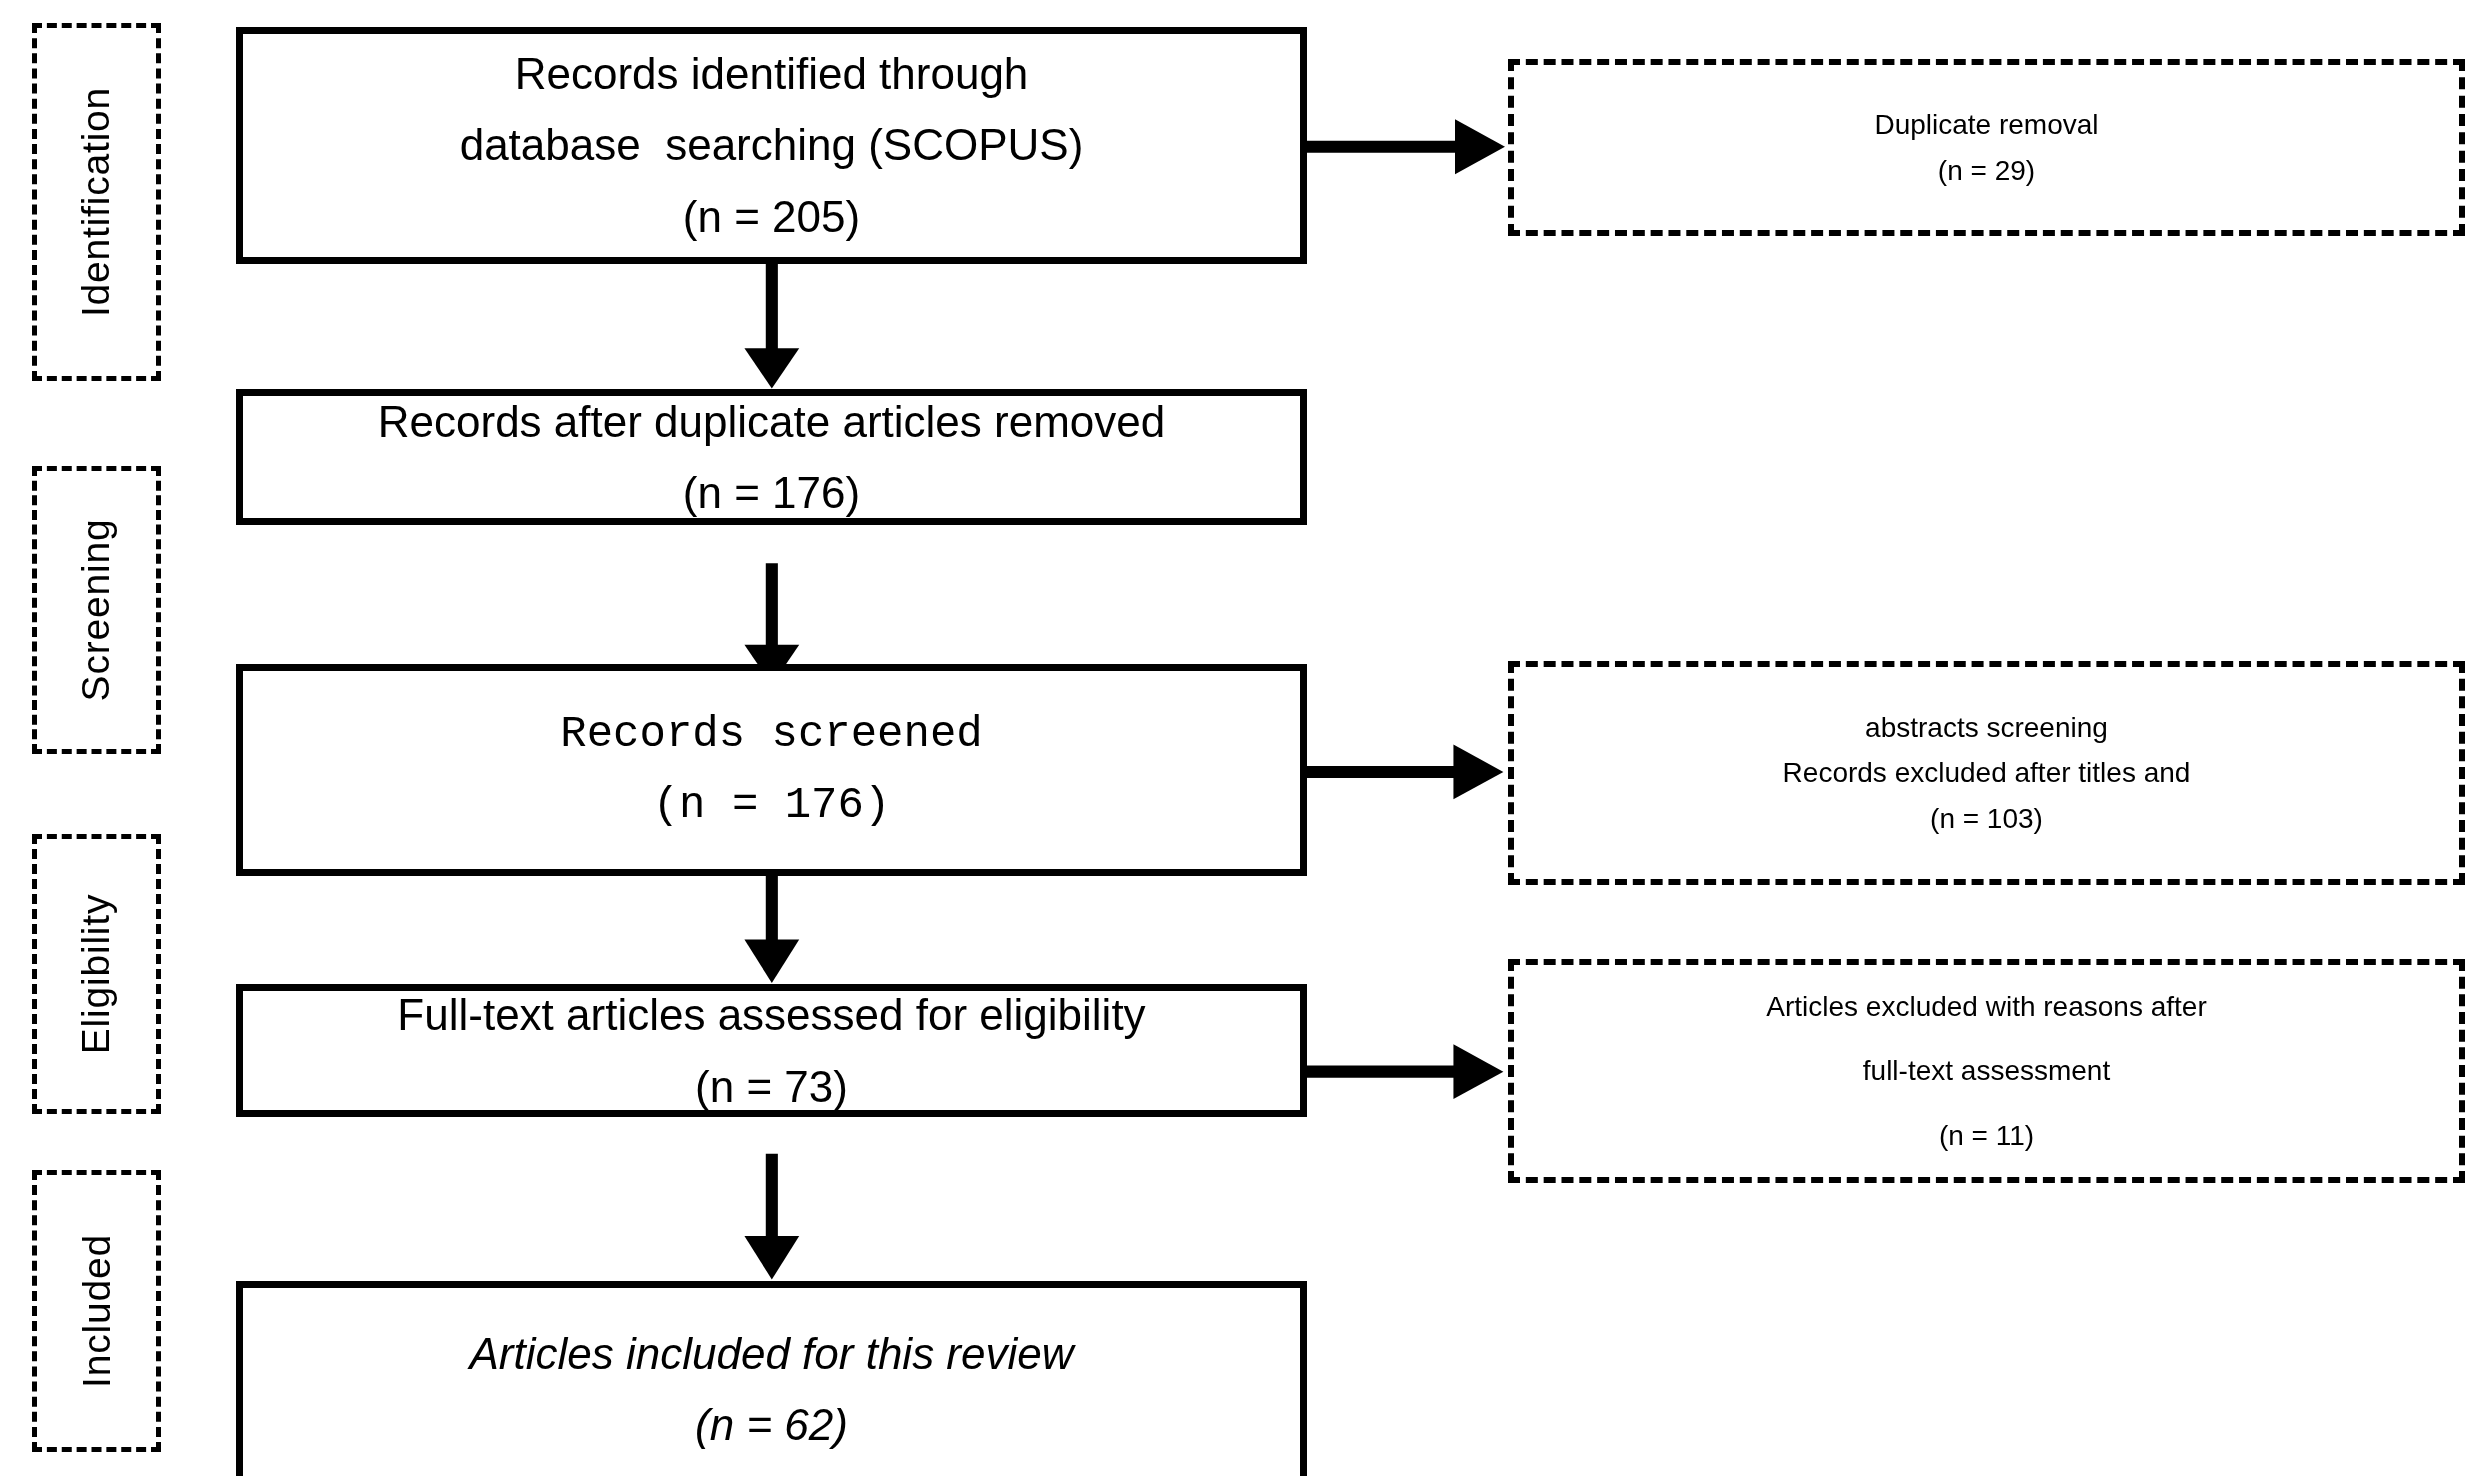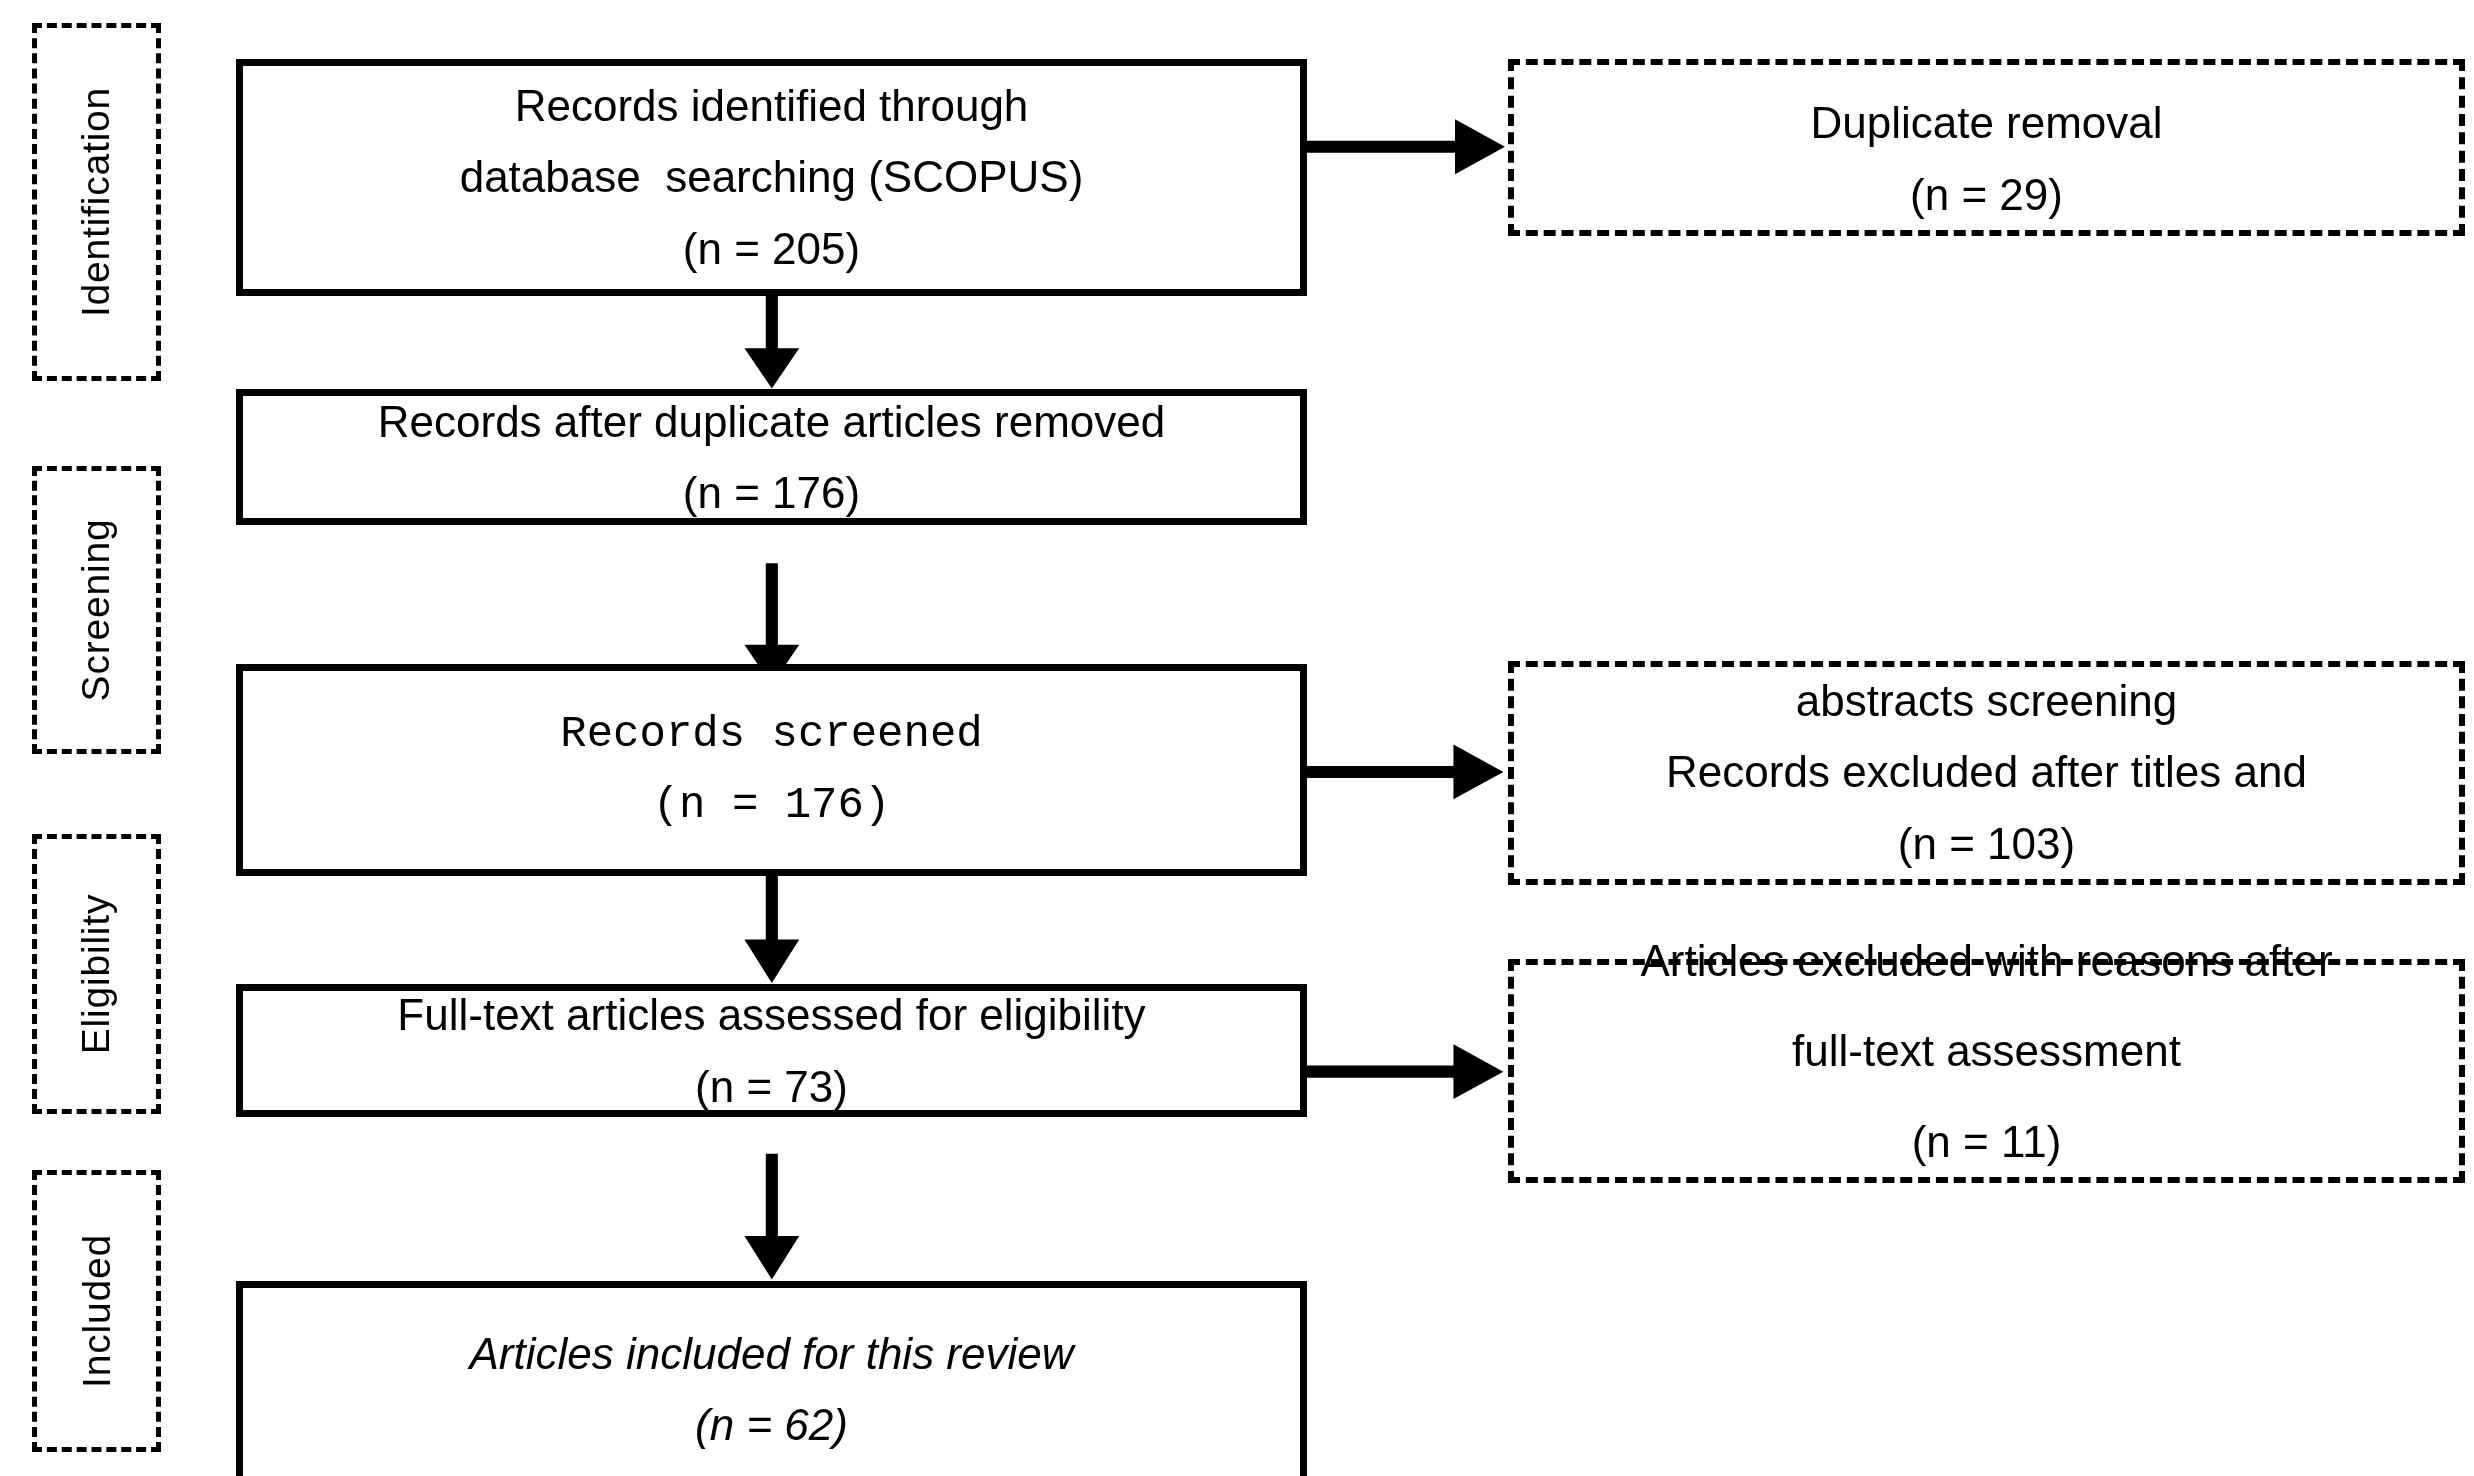--- a/index.html
+++ b/index.html
@@ -37,23 +37,22 @@
     left: 236px;
     width: 1071px;
     border: 7.3px solid #000000;
     font-size: 44px;
     line-height: 1.62;
   }
   .side {
     left: 1508px;
     width: 957px;
     border: 6.4px dashed #000000;
-    font-size: 44px;
+    font-size: 28px;
     line-height: 1.62;
-    justify-content: flex-end;
   }
   .stage {
     position: absolute;
     left: 32px;
     width: 129px;
     box-sizing: border-box;
     border: 5.6px dashed #000000;
     display: flex;
     align-items: center;
     justify-content: center;
@@ -67,21 +66,21 @@
   }
   .line {
     white-space: pre-wrap;
   }
   
   .lb1 { top: 22.6px;   height: 358px; }
   .lb2 { top: 466px;  height: 288px; }
   .lb3 { top: 834px; height: 280px; }
   .lb4 { top: 1170px; height: 282px; }
 
-  .mb1 { top: 26.6px;   height: 237px; margin-top: 32px; }
+  .mb1 { top: 26.6px;   height: 237px; }
   .mb2 { top: 389px;  height: 136px; }
   .mb3 { top: 664px;  height: 212px; font-family: Liberation Mono, monospace; }
   .mb4 { top: 984px; height: 133px; }
   .mb5 { top: 1281px; height: 216px; font-style: italic; }
 
   .sb1 { top: 59px;   height: 177px; }
   .sb2 { top: 661px;  height: 224px; }
   .sb3 { top: 959px; height: 224px; gap: 19px; }
 </style>
 </head>

